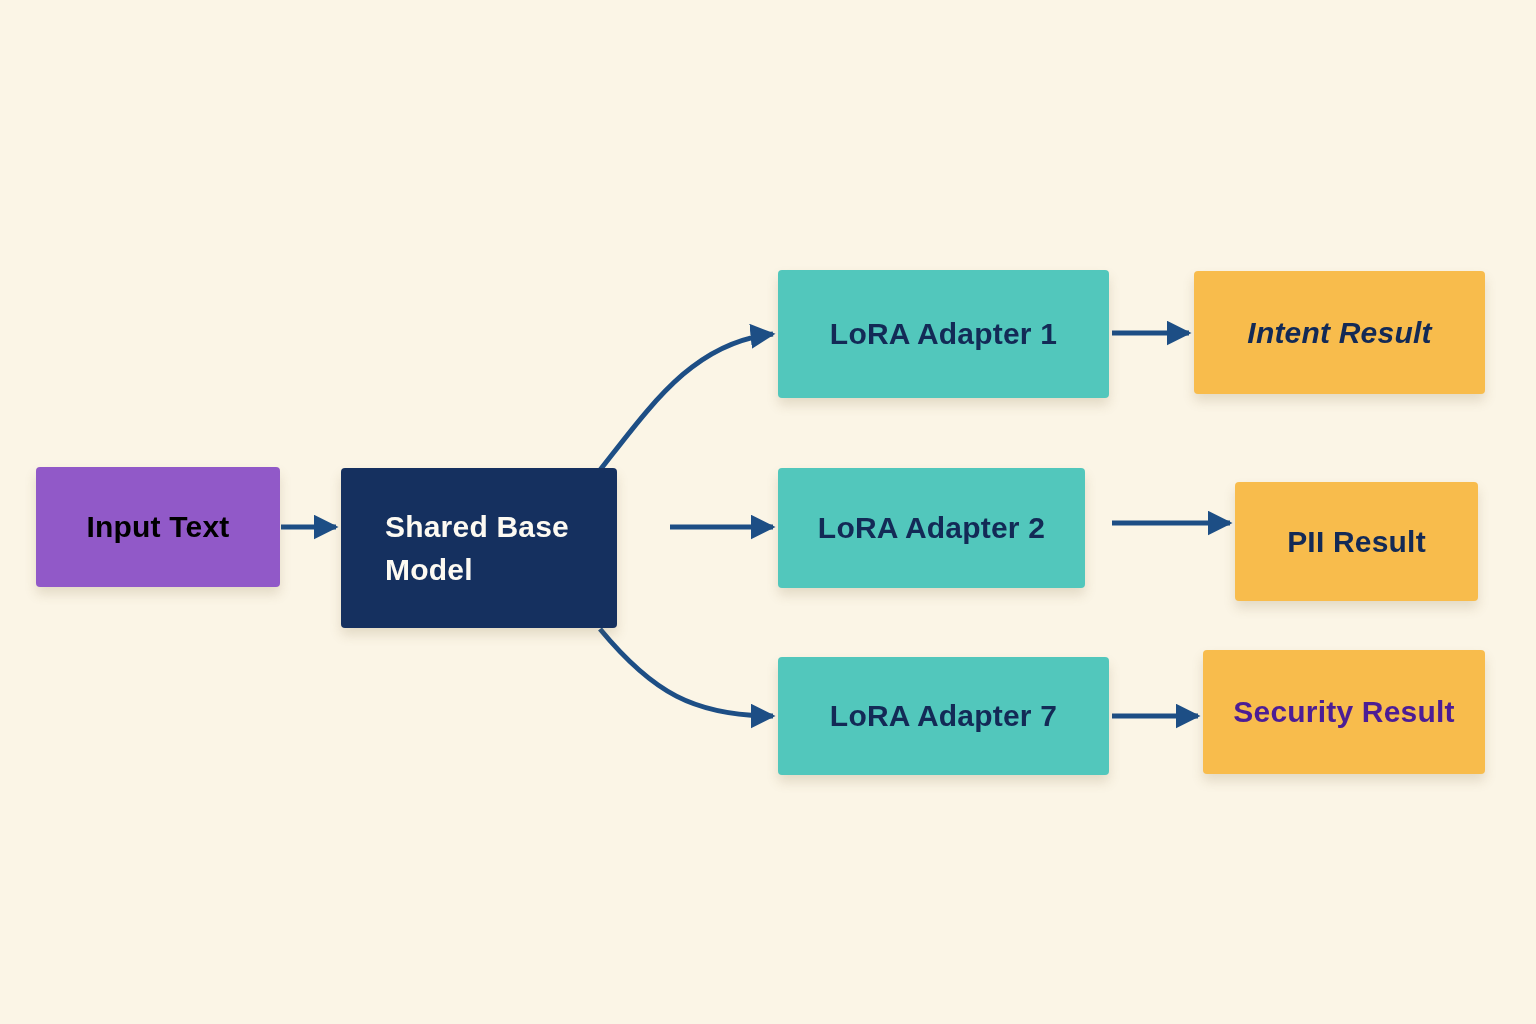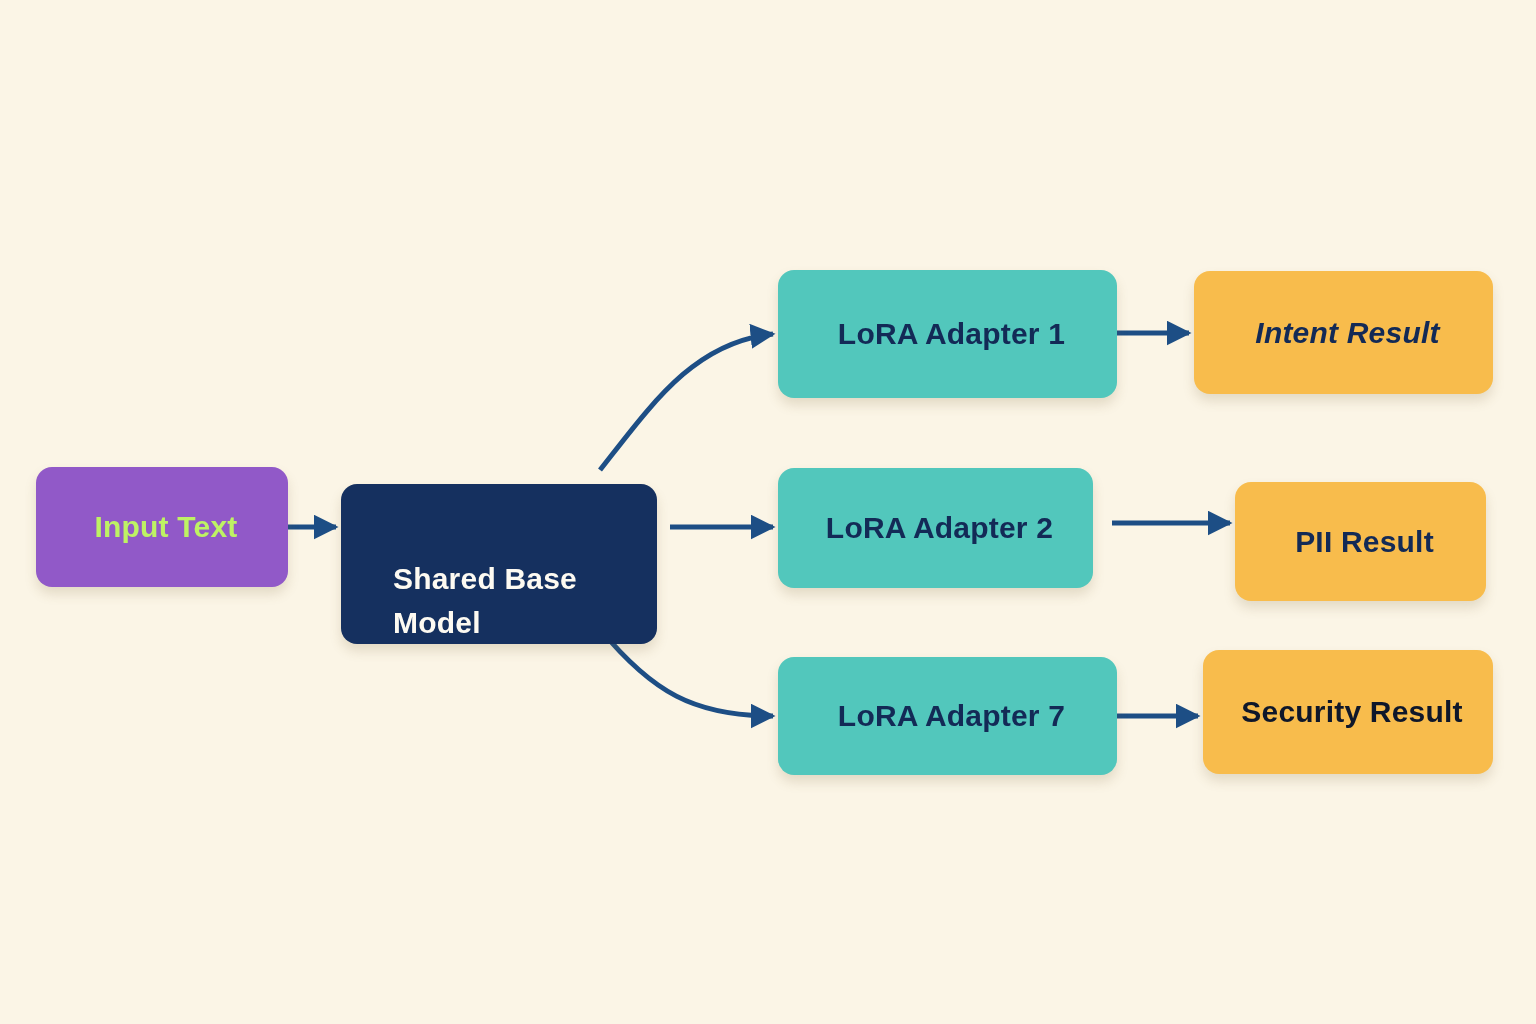--- a/index.html
+++ b/index.html
@@ -21,35 +21,34 @@
     left: 0; top: 0;
     width: 1536px; height: 1024px;
     z-index: 1;
   }
   .node {
     position: absolute;
     z-index: 2;
     display: flex;
     align-items: center;
     justify-content: center;
-    border-radius: 16px;
+    border-radius: 4px;
     box-shadow: 0 7px 12px rgba(120, 100, 55, 0.18);
     font-weight: 700;
     font-size: 30px;
     letter-spacing: 0.2px;
-    padding-left: 8px;
   }
   .node .label {
     text-align: center;
     padding: 0 10px;
   }
   
   .n-input      { left: 36px;   top: 467px; width: 244px; height: 120px; }
-  .n-shared     { left: 341px;  top: 484px; width: 308px; height: 160px;
-                  justify-content: flex-start; align-items: flex-end; }
+  .n-shared     { left: 341px;  top: 468px; width: 276px; height: 160px;
+                  justify-content: flex-start; }
   .n-shared .label { text-align: left; padding: 0 40px 0 44px; width: 230px; line-height: 1.45; }
   .n-lora1      { left: 778px;  top: 270px; width: 331px; height: 128px; }
   .n-lora2      { left: 778px;  top: 468px; width: 307px; height: 120px; }
   .n-lora3      { left: 778px;  top: 657px; width: 331px; height: 118px; }
   .n-intent     { left: 1194px; top: 271px; width: 291px; height: 123px; font-style: italic; }
   .n-pii        { left: 1235px; top: 482px; width: 243px; height: 119px; }
   .n-security   { left: 1203px; top: 650px; width: 282px; height: 124px; }
 </style>
 </head>
 <body>
@@ -64,21 +63,21 @@
     </defs>
     <path class="edge" d="M281,527 L336,527" fill="none" stroke-width="5" marker-end="url(#arrowhead)" stroke="#1d4e85"></path>
     <path class="edge" d="M600,470 C652,404 694,342 773,334" fill="none" stroke-width="5" marker-end="url(#arrowhead)" stroke="#1d4e85"></path>
     <path class="edge" d="M670,527 L773,527" fill="none" stroke-width="5" marker-end="url(#arrowhead)" stroke="#1d4e85"></path>
     <path class="edge" d="M600,629 C652,692 694,716 773,716" fill="none" stroke-width="5" marker-end="url(#arrowhead)" stroke="#1d4e85"></path>
     <path class="edge" d="M1112,333 L1189,333" fill="none" stroke-width="5" marker-end="url(#arrowhead)" stroke="#1d4e85"></path>
     <path class="edge" d="M1112,523 L1230,523" fill="none" stroke-width="5" marker-end="url(#arrowhead)" stroke="#1d4e85"></path>
     <path class="edge" d="M1112,716 L1198,716" fill="none" stroke-width="5" marker-end="url(#arrowhead)" stroke="#1d4e85"></path>
   </svg>
 
-  <div class="node n-input" style="background: rgb(145, 89, 200); color: #bef264;">
+  <div class="node n-input" style="background: rgb(145, 89, 200); color: #000000;">
     <span class="label">Input Text</span>
   </div>
 
   <div class="node n-shared" style="background: rgb(21, 48, 95); color: rgb(253, 250, 242);">
     <span class="label">Shared Base Model</span>
   </div>
 
   <div class="node n-lora1" style="background: rgb(82, 199, 188); color: rgb(19, 42, 86);">
     <span class="label">LoRA Adapter 1</span>
   </div>
@@ -92,17 +91,17 @@
   </div>
 
   <div class="node n-intent" style="background: rgb(248, 188, 76); color: rgb(19, 42, 86);">
     <span class="label">Intent Result</span>
   </div>
 
   <div class="node n-pii" style="background: rgb(248, 188, 76); color: rgb(19, 42, 86);">
     <span class="label">PII Result</span>
   </div>
 
-  <div class="node n-security" style="background: rgb(248, 188, 76); color: #0f172a;">
+  <div class="node n-security" style="background: rgb(248, 188, 76); color: #4c1d95;">
     <span class="label">Security Result</span>
   </div>
 
 </div>
 
 </body></html>

